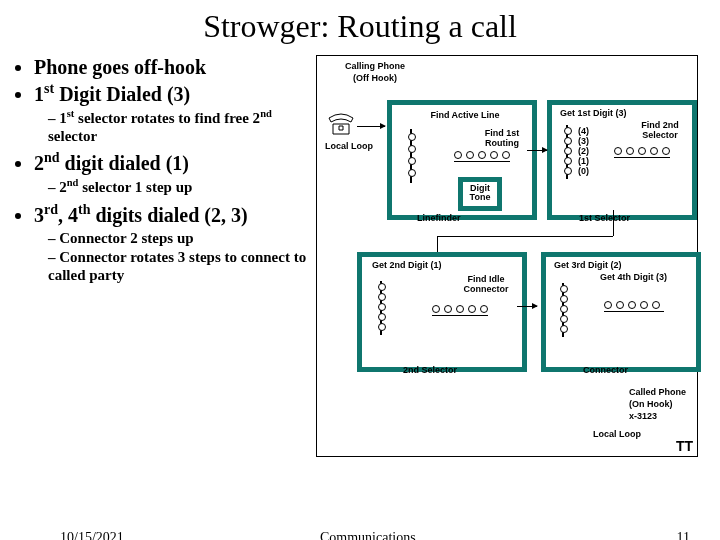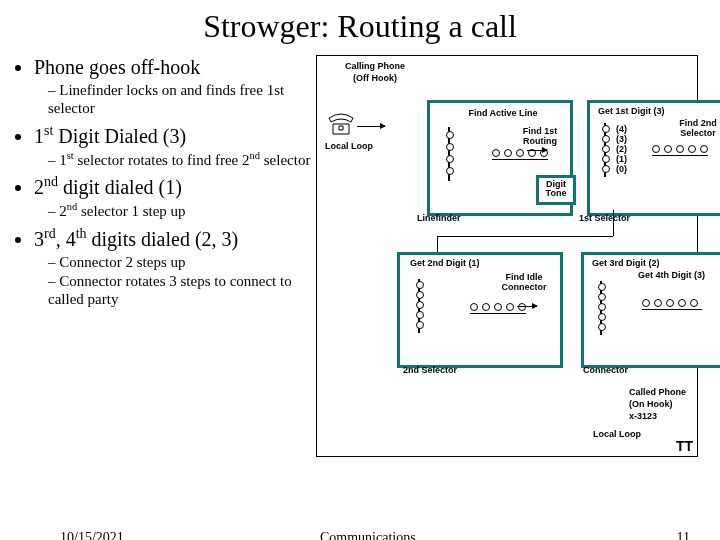--- a/index.html
+++ b/index.html
@@ -33,20 +33,21 @@
   }
   ul.l1 {
     list-style: disc;
     margin: 0;
     padding-left: 18px;
   }
   ul.l1 > li {
     margin-bottom: 2px;
     font-size: 20px;
     line-height: 1.2;
+    font-weight: bold;
   }
   ul.l2 {
     list-style: none;
     margin: 2px 0 6px 0;
     padding-left: 14px;
     font-size: 15px;
   }
   ul.l2 > li::before {
     content: "– ";
   }
@@ -71,23 +72,22 @@
     border: 1px solid #000;
     width: 380px;
     height: 400px;
     position: relative;
     font-family: Arial, sans-serif;
     font-size: 9px;
     font-weight: bold;
   }
   .box {
     position: absolute;
-    border: 3px solid #0f766e;
+    border: 5px solid #0f766e;
     background: #fff;
-    margin-left: 40px;
   }
   .lbl {
     position: absolute;
     text-align: center;
     line-height: 1.1;
   }
   .phone {
     position: absolute;
     width: 28px;
     height: 24px;
@@ -118,23 +118,20 @@
 <body>
 
 <h1 class="title">Strowger: Routing a call</h1>
 
 <div class="content-wrap">
 
   <div class="left-col">
     <ul class="l1">
       <li>
         <span>Phone goes off-hook</span>
-        <ul class="l2">
-          <li><span>Linefinder locks on and finds free 1st selector</span></li>
-        </ul>
       </li>
       <li>
         <span>1<sup>st</sup> Digit Dialed (3)</span>
         <ul class="l2">
           <li>1<sup>st</sup> selector rotates to find free 2<sup>nd</sup> selector</li>
         </ul>
       </li>
       <li>
         <span>2<sup>nd</sup> digit dialed (1)</span>
         <ul class="l2">

